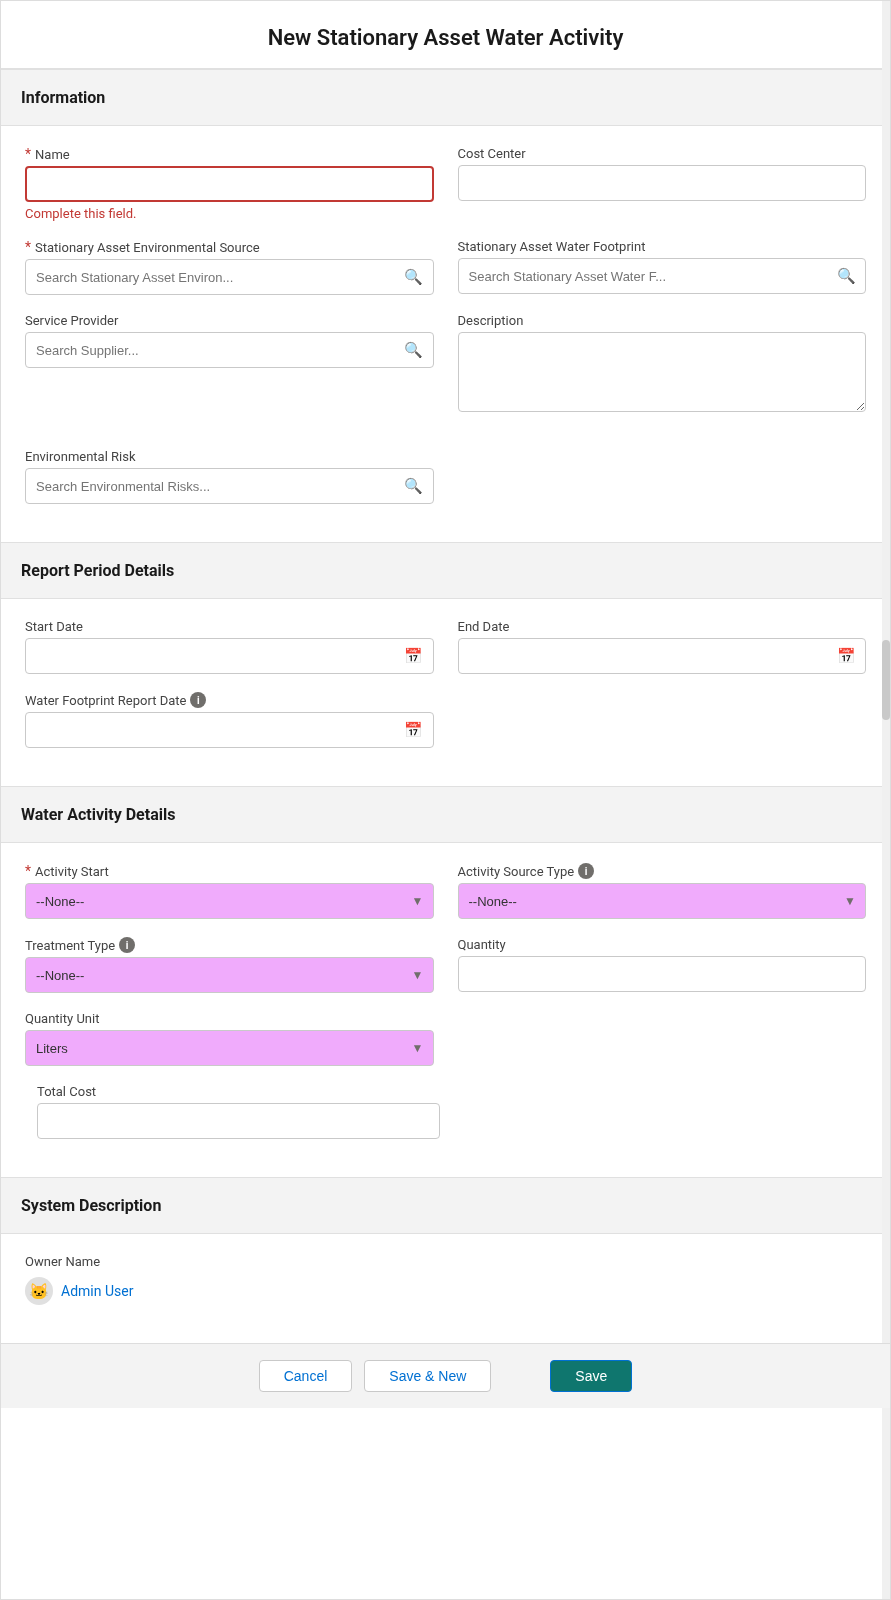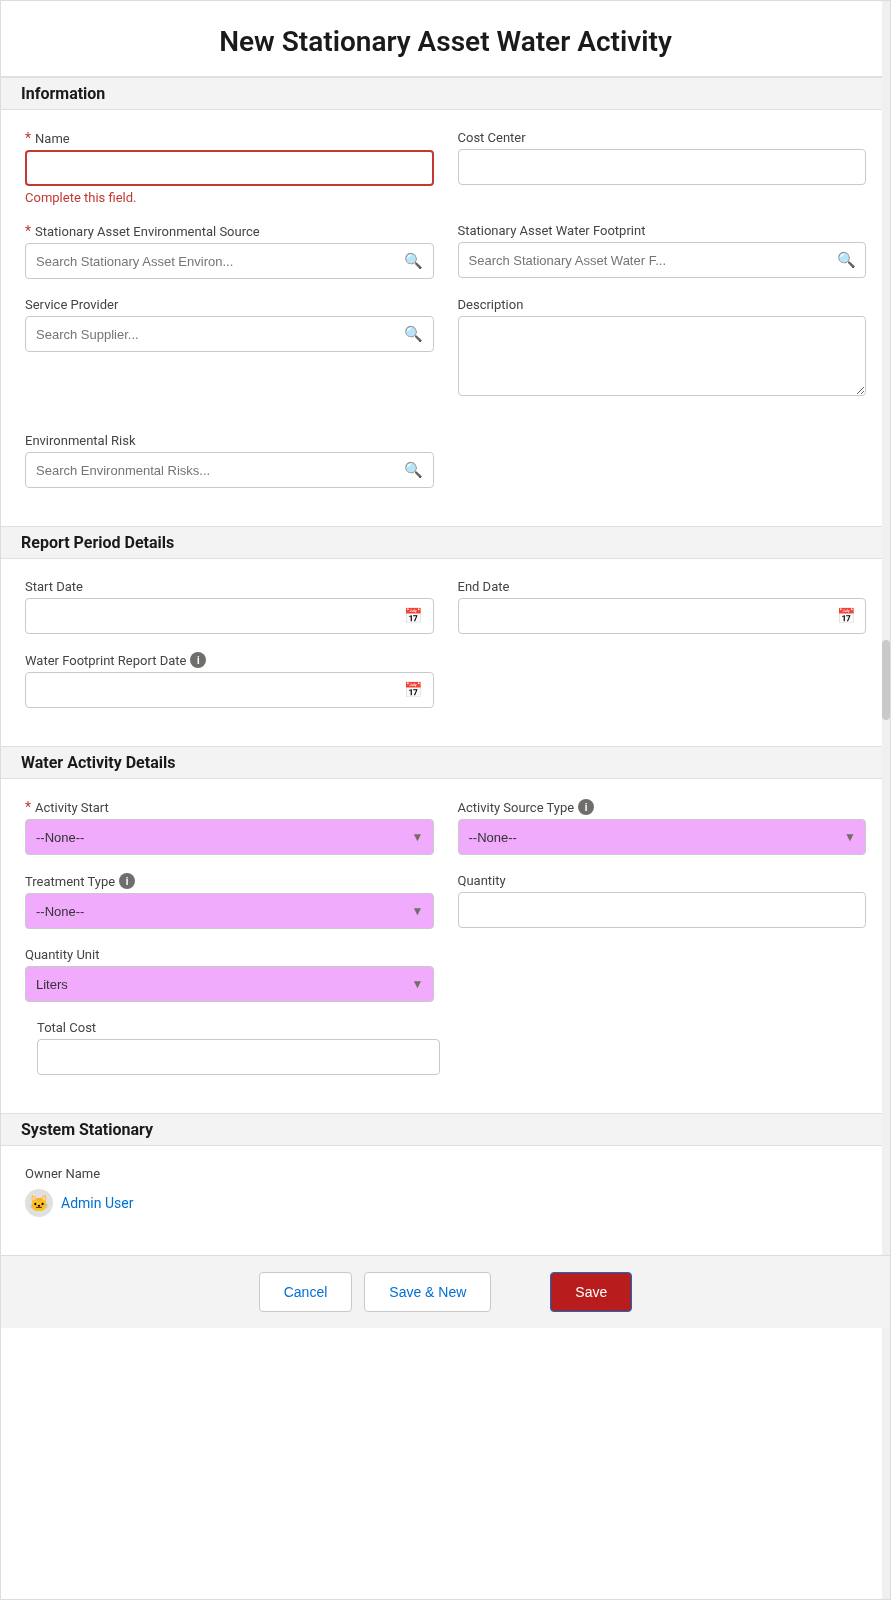--- a/index.html
+++ b/index.html
@@ -15,34 +15,34 @@
     .page-container {
       width: 891px;
       background: #fff;
       position: relative;
       min-height: 1600px;
       border: 1px solid #ddd;
     }
 
     .page-title {
       text-align: center;
-      font-size: 28px;
+      font-size: 22px;
       font-weight: 600;
       color: #1a1a1a;
       padding: 24px 20px 18px;
       border-bottom: 1px solid #e0e0e0;
     }
 
     .section {
       margin: 0;
     }
 
     .section-header {
       background: #f3f3f3;
-      padding: 6px 20px;
+      padding: 18px 20px;
       font-size: 16px;
       font-weight: 700;
       color: #1a1a1a;
       border-top: 1px solid #e0e0e0;
       border-bottom: 1px solid #e0e0e0;
     }
 
     .section-body {
       background: #fff;
       padding: 20px 24px;
@@ -218,21 +218,21 @@
       bottom: 0;
       background: #f3f3f3;
       border-top: 1px solid #ddd;
       padding: 16px 24px;
       display: flex;
       justify-content: center;
       gap: 12px;
     }
 
     .btn {
-      height: 40px;
+      height: 32px;
       padding: 0 24px;
       border-radius: 4px;
       font-size: 14px;
       font-weight: 500;
       cursor: pointer;
       border: 1px solid;
     }
 
     .btn-cancel {
       background: #fff;
@@ -240,21 +240,21 @@
       color: #0070d2;
     }
 
     .btn-save-new {
       background: #fff;
       border-color: #c9c9c9;
       color: #0070d2;
     }
 
     .btn-save {
-      background: #b91c1c;
+      background: #0f766e;
       border-color: #0070d2;
       color: #fff;
       margin-left: 47px;
     }
 
     .scrollbar-track {
       position: absolute;
       right: 0;
       top: 0;
       bottom: 0;
@@ -456,21 +456,21 @@
           <label class="form-label">Total Cost</label>
           <input class="form-input" type="text" value="" style="">
         </div>
         <div class="form-col"></div>
       </div>
 
     </div>
   </div>
 
   <div class="section">
-    <div class="section-header">System Stationary</div>
+    <div class="section-header">System Description</div>
     <div class="section-body">
       <div class="form-row">
         <div class="form-col">
           <label class="form-label">Owner Name</label>
           <div class="owner-row">
             <div class="avatar">
               <span>🐱</span>
             </div>
             <span class="owner-name">Admin User</span>
           </div>

